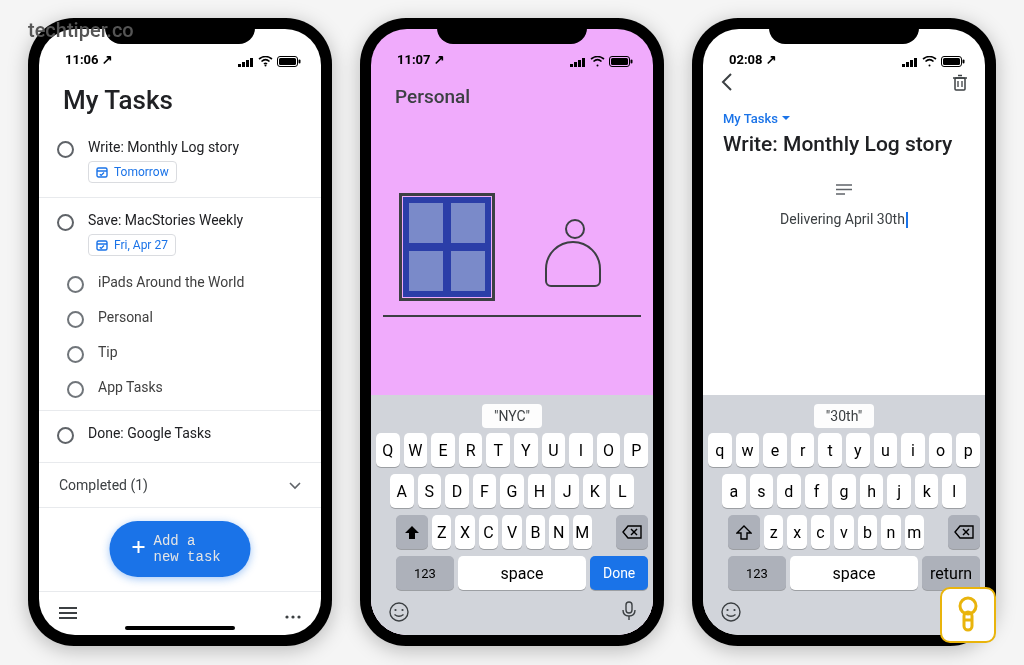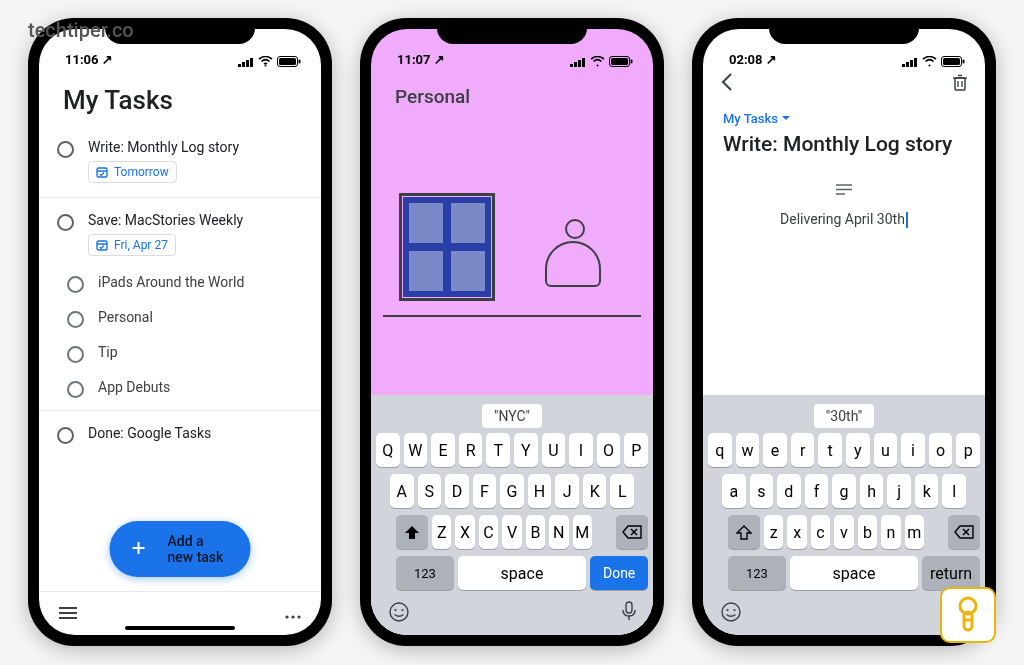--- a/index.html
+++ b/index.html
@@ -86,23 +86,23 @@
   .chip svg { stroke:#1a73e8; }
   .divider { height:1px; background:#e8eaed; margin: 4px 0; }
   .subtask-row { display:flex; gap:14px; padding: 8px 18px 8px 28px; font-size:14px; color:#404040;}
   .completed-row {
     display:flex; justify-content:space-between; align-items:center;
     padding: 14px 20px; font-size:14px; color:#3c4043; border-top:1px solid #e8eaed;border-bottom:1px solid #e8eaed;
     margin-top:8px;
   }
   .fab {
     position:absolute; bottom:58px; left:50%; transform:translateX(-50%);
-    background:#1a73e8; color:#0f172a; border-radius:28px;
-    padding: 12px 22px; display:flex; align-items:center; gap:22px;
-    font-size:14px; font-weight:500; box-shadow:0 2px 8px rgba(26,115,232,0.4);
+    background:#1a73e8; color:#e5e5e5; border-radius:28px;
+    padding: 12px 22px; display:flex; align-items:center; gap:8px;
+    font-size:14px; font-weight:500; box-shadow:0 2px 8px rgba(26,115,232,0.4);font-family:Liberation Mono, monospace;
   }
   .bottom-bar {
     height:44px; display:flex; justify-content:space-between; align-items:center;
     padding:0 20px; border-top:1px solid #e8eaed;
   }
   .home-ind { position:absolute; bottom:5px; left:50%; transform:translateX(-50%); width:110px; height:4px; background:#000; border-radius:3px;}
 
   
   .dim-content { flex:1; position:relative; }
   .h1-dim { font-size:19px; font-weight:500; padding:18px 24px; color:#3c4043;}
@@ -236,31 +236,37 @@
       <div class="subtask-row">
           <div class="radio sub"></div>
           <span>Personal</span>
         </div>
       <div class="subtask-row">
           <div class="radio sub"></div>
           <span>Tip</span>
         </div>
       <div class="subtask-row">
           <div class="radio sub"></div>
-          <span>App Debuts</span>
+          <span>App Tasks</span>
         </div>
 
       <div class="divider"></div>
       <div class="task-row">
         <div class="radio"></div>
         <div class="task-body">
             <div class="task-title">Done: Google Tasks</div>
           </div>
       </div>
 
+      <div class="completed-row">
+        <span>Completed (1)</span>
+        <span><svg width="12" height="8">
+              <path d="M1 1 L6 6 L11 1" stroke="#5f6368" stroke-width="1.6" fill="none"></path>
+            </svg></span>
+      </div>
     </div>
 
     <div class="fab">
       <span><svg width="14" height="14">
             <line x1="7" y1="1" x2="7" y2="13" stroke="#fff" stroke-width="2"></line>
             <line x1="1" y1="7" x2="13" y2="7" stroke="#fff" stroke-width="2"></line>
           </svg></span>
       <span>Add a new task</span>
     </div>
 

